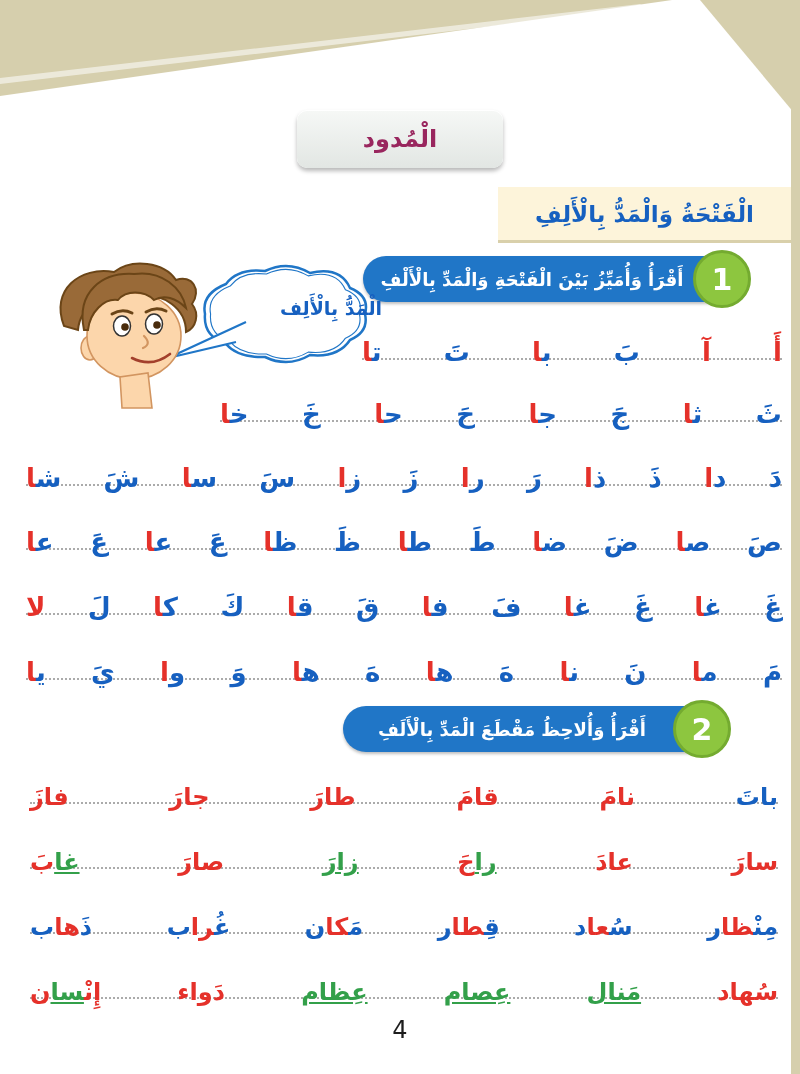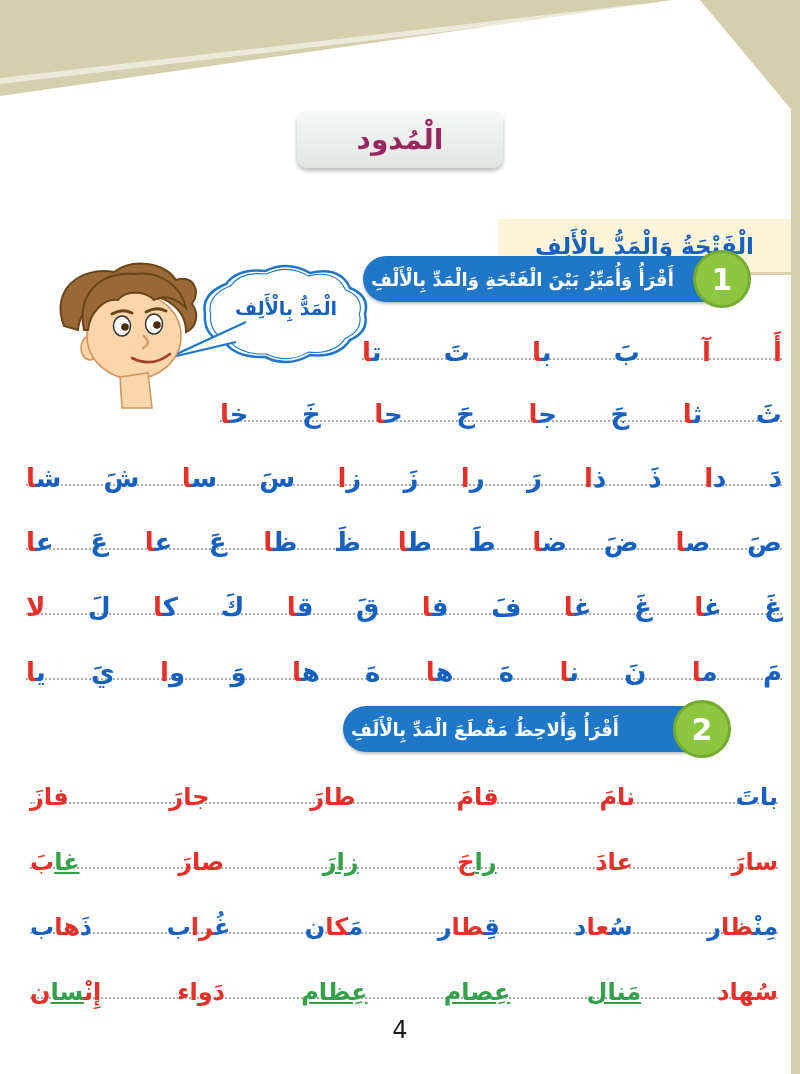--- a/index.html
+++ b/index.html
@@ -13,39 +13,39 @@
   .tanA{position:absolute;inset:0;background:var(--banner_tan,#d6cfad);
         clip-path:polygon(0 0,672px 0,0 96px);filter:drop-shadow(0 3px 2px rgba(90,85,60,.35));}
   .tanA::after{content:"";position:absolute;inset:0;background:rgba(255,255,255,.55);
         clip-path:polygon(0 78px,640px 4px,646px 8px,0 84px);}
   .tanB{position:absolute;inset:0;background:var(--banner_tan,#d6cfad);
         clip-path:polygon(700px 0,800px 0,800px 120px);filter:drop-shadow(0 3px 2px rgba(90,85,60,.35));}
 
   .title-plaque{position:absolute;left:297px;top:110px;width:206px;height:58px;border-radius:10px;
         background:linear-gradient(#f6f8f6,#e2e6e3);box-shadow:0 3px 4px rgba(0,0,0,.28), inset 0 1px 0 #fff;
         display:flex;align-items:center;justify-content:center;}
-  .title-plaque span{color:var(--title_maroon,#99265e);font-size:28px;font-weight:bold;}
+  .title-plaque span{color:var(--title_maroon,#99265e);font-size:24px;font-weight:bold;}
 
   .subtitle{position:absolute;top:187px;left:498px;right:9px;height:53px;background:var(--cream,#fdf4da);
-        border-bottom:3px solid #d9d0ab;display:flex;align-items:center;justify-content:center;margin-top:32px;}
+        border-bottom:3px solid #d9d0ab;display:flex;align-items:center;justify-content:center;}
   .subtitle span{color:var(--letter_blue,#1660c0);font-size:23px;font-weight:bold;}
 
   .ex{position:absolute;height:46px;width:382px;background:var(--header_blue,#2076c7);
       border-radius:24px;display:flex;align-items:center;box-shadow:0 2px 3px rgba(0,0,0,.25);}
-  .ex .t{flex:1;text-align:left;margin-right:52px;margin-left:8px;color:#fff;font-weight:bold;
+  .ex .t{flex:1;text-align:center;margin-right:52px;margin-left:8px;color:#fff;font-weight:bold;
          font-size:18px;white-space:nowrap;direction:rtl;}
   .ex .num{position:absolute;right:-6px;top:50%;transform:translateY(-50%);width:58px;height:58px;
          border-radius:50%;background:var(--badge_green,#8dc63f);border:3px solid var(--badge_green_border,#74ab30);
          color:#fff;font-size:30px;font-weight:bold;display:flex;align-items:center;justify-content:center;box-sizing:border-box;}
   .ex1{left:363px;top:256px;}
   .ex2{left:343px;top:706px;}
 
   .boy-svg{position:absolute;left:40px;top:256px;}
   .bubble-text{position:absolute;left:205px;top:297px;width:162px;text-align:center;
-        color:var(--letter_blue,#1660c0);font-size:19px;font-weight:bold;direction:rtl;}
+        color:var(--letter_blue,#1660c0);font-size:19px;font-weight:bold;direction:rtl;padding-left:45px;}
 
   .lrow{position:absolute;height:52px;display:flex;justify-content:space-between;align-items:flex-end;
         direction:rtl;font-weight:bold;font-size:26px;line-height:1;}
   .lrow .base{position:absolute;left:0;right:0;bottom:10px;border-bottom:2px dotted #ababab;}
   .lrow .cell{position:relative;z-index:1;margin-bottom:5px;display:inline-block;white-space:nowrap;}
   .wrow{font-size:24px;}
   .c-blue{color:var(--letter_blue,#1660c0);}
   .c-red{color:var(--letter_red,#e5312a);}
   .c-green{color:var(--letter_green,#33a04a);text-decoration:underline;}
 

